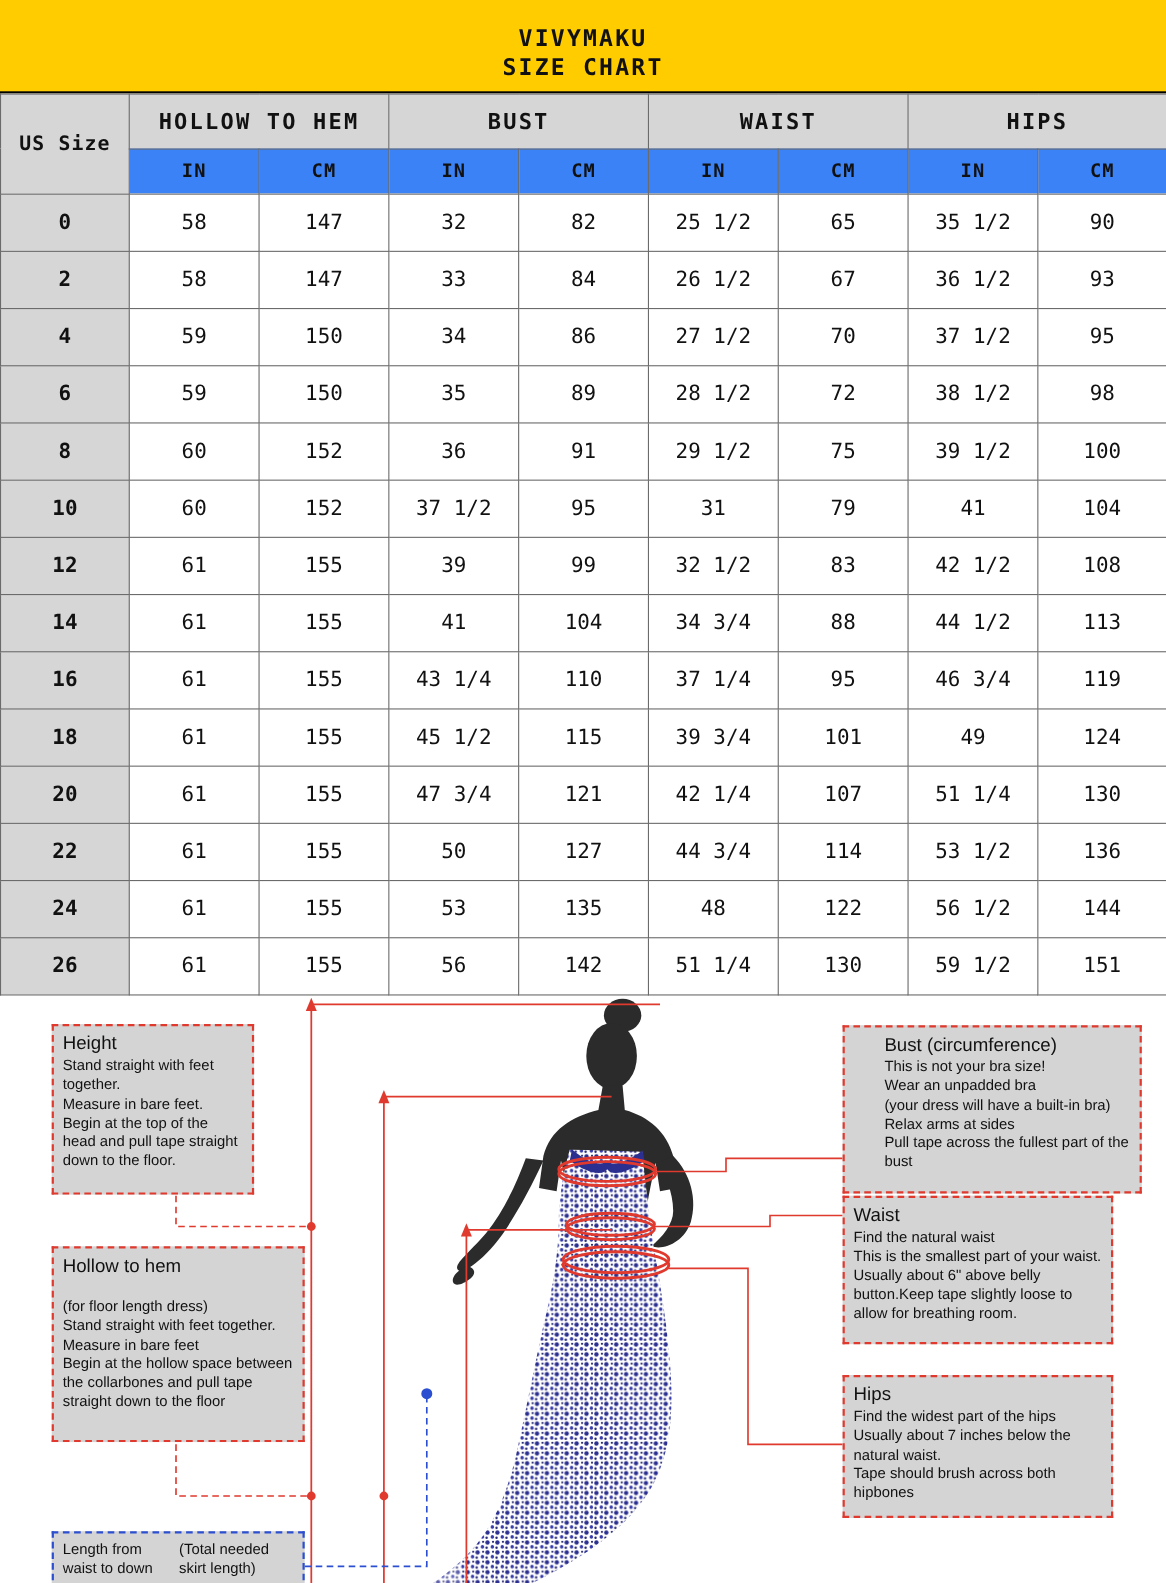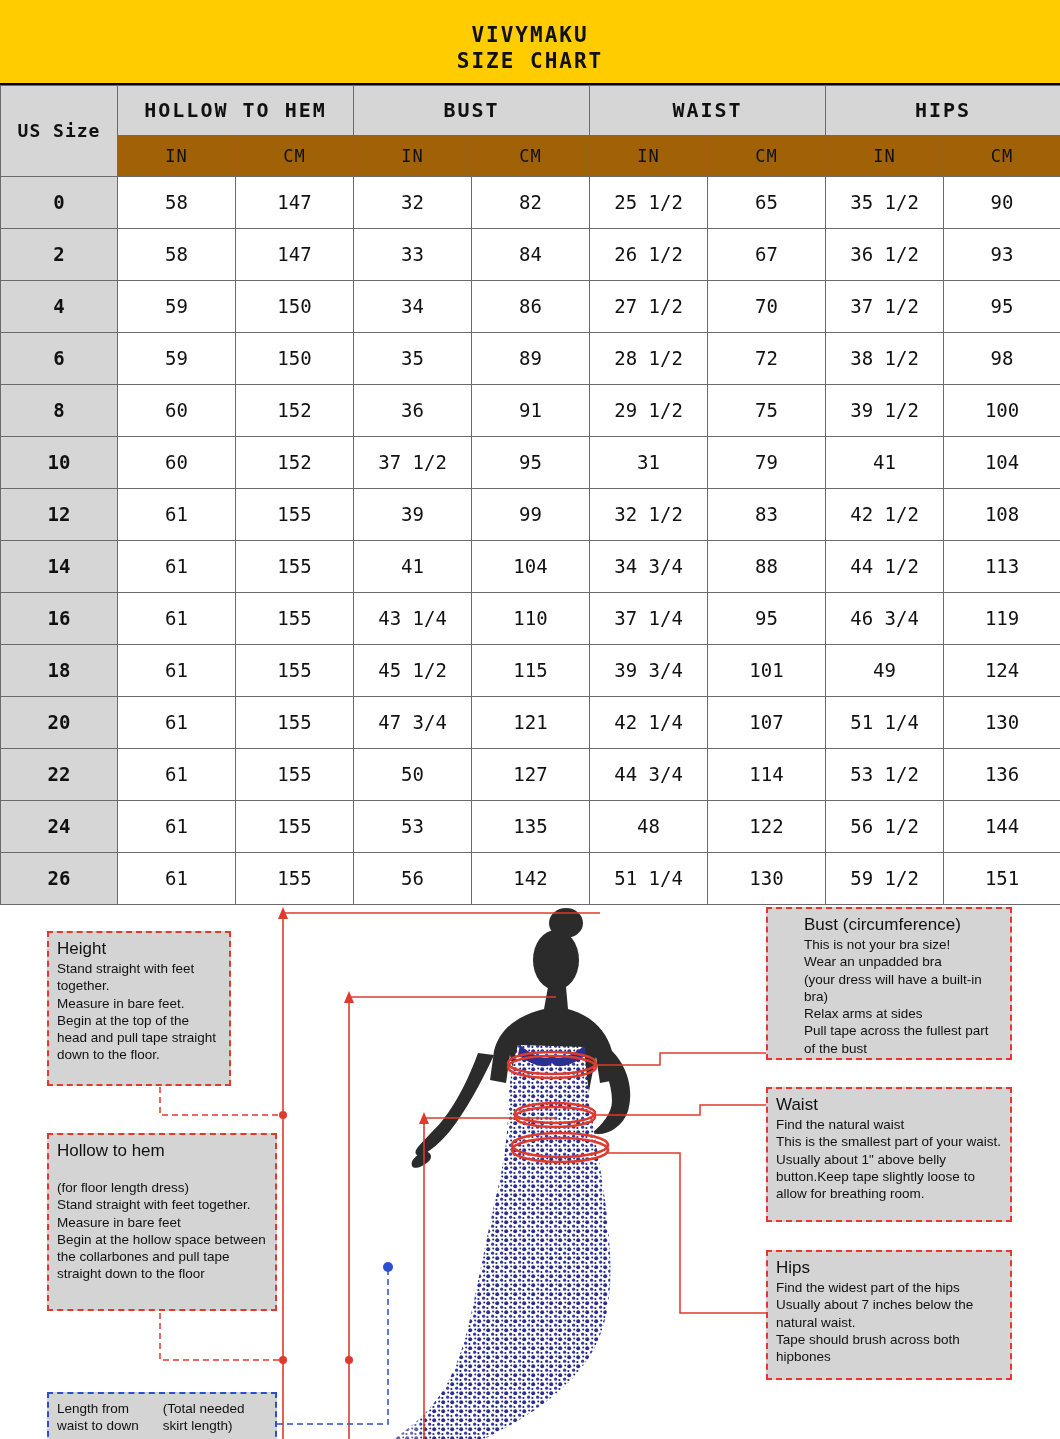--- a/index.html
+++ b/index.html
@@ -7,21 +7,21 @@
   #page{position:relative;width:1060px;height:1439px;overflow:hidden;background:#fff;}
 
   
   .header{background:#FFCC00;text-align:center;padding:22px 0 8px 0;border-bottom:2px solid #000;}
   .header .line{font-family:"DejaVu Sans Mono",monospace;font-size:21px;font-weight:bold;letter-spacing:2px;color:#111;line-height:1.25;}
 
   
   table.chart{border-collapse:collapse;width:1060px;table-layout:fixed;}
   table.chart td,table.chart th{border:1px solid #6b6b6b;text-align:center;font-family:"DejaVu Sans Mono",monospace;color:#111;}
   .grp-head{background:#d6d6d6;font-size:20px;font-weight:bold;letter-spacing:2px;height:47px;}
-  .unit-head{background:#a16207;font-size:17px;height:38px;letter-spacing:1px;}
+  .unit-head{background:#3b82f6;font-size:17px;height:38px;letter-spacing:1px;font-weight:bold;}
   .ussize{background:#d6d6d6;font-size:18px;font-weight:bold;letter-spacing:1px;}
   td.size-cell{background:#d6d6d6;font-size:19px;font-weight:bold;height:49px;}
   td.val{background:#ffffff;font-size:19px;height:49px;}
 
   
   .diagram{position:relative;width:1060px;height:585px;}
   .note{position:absolute;background:#d4d4d4;border:2px dashed #e03a2f;padding:6px 8px;box-sizing:border-box;font-family:"Liberation Sans",sans-serif;color:#111;}
   .note .title{font-size:17px;margin-bottom:2px;line-height:1.15;}
   .note .body{font-size:13.5px;line-height:1.28;}
   .note.blue{border-color:#2b4fd0;background:#d4d4d4;}
@@ -349,34 +349,34 @@
       <div class="body" style="white-space:pre-line;margin-top:19px;">(for floor length dress)
 Stand straight with feet together. Measure in bare feet
 Begin at the hollow space between the collarbones and pull tape straight down to the floor</div>
     </div>
 
     <div class="note blue" style="left:47px;top:487px;width:230px;height:64px;display:flex;flex-direction:row;justify-content:center;">
       <div class="body">Length from waist to down</div>
       <div class="body">(Total needed skirt length)</div>
     </div>
 
-    <div class="note" style="left:766px;top:2px;width:246px;height:153px;padding-left:36px;">
+    <div class="note" style="left:766px;top:27px;width:272px;height:153px;padding-left:36px;">
       <div class="title">Bust (circumference)</div>
       <div class="body" style="white-space:pre-line;">This is not your bra size!
 Wear an unpadded bra
 (your dress will have a built-in bra)
 Relax arms at sides
 Pull tape across the fullest part of the bust</div>
     </div>
 
     <div class="note" style="left:766px;top:182px;width:246px;height:135px;">
       <div class="title">Waist</div>
       <div class="body" style="white-space:pre-line;">Find the natural waist
 This is the smallest part of your waist.
-Usually about 1" above belly button.Keep tape slightly loose to allow for breathing room.</div>
+Usually about 6" above belly button.Keep tape slightly loose to allow for breathing room.</div>
     </div>
 
     <div class="note" style="left:766px;top:345px;width:246px;height:130px;">
       <div class="title">Hips</div>
       <div class="body" style="white-space:pre-line;">Find the widest part of the hips
 Usually about 7 inches below the natural waist.
 Tape should brush across both hipbones</div>
     </div>
 
   </div>

